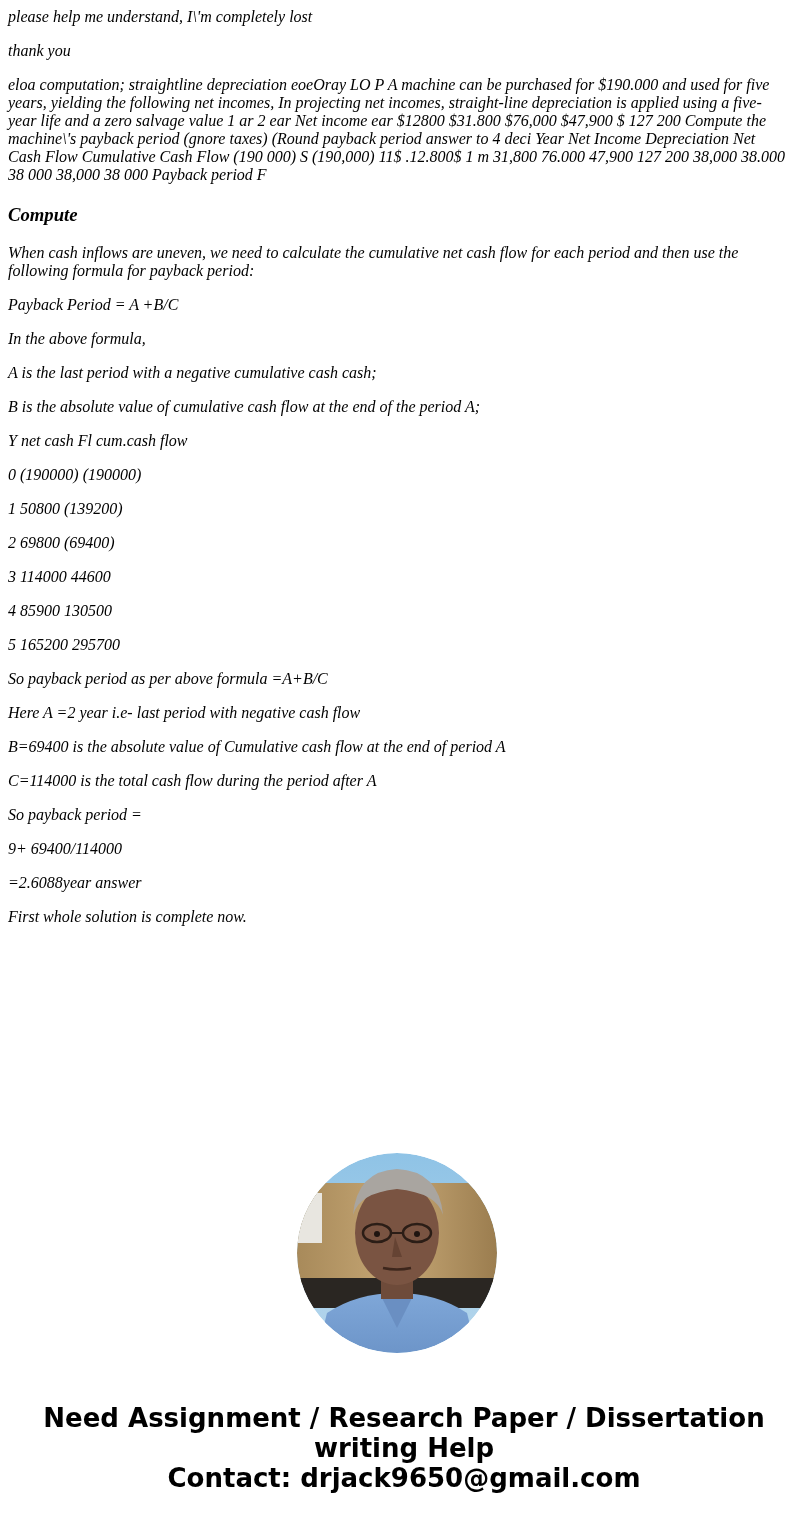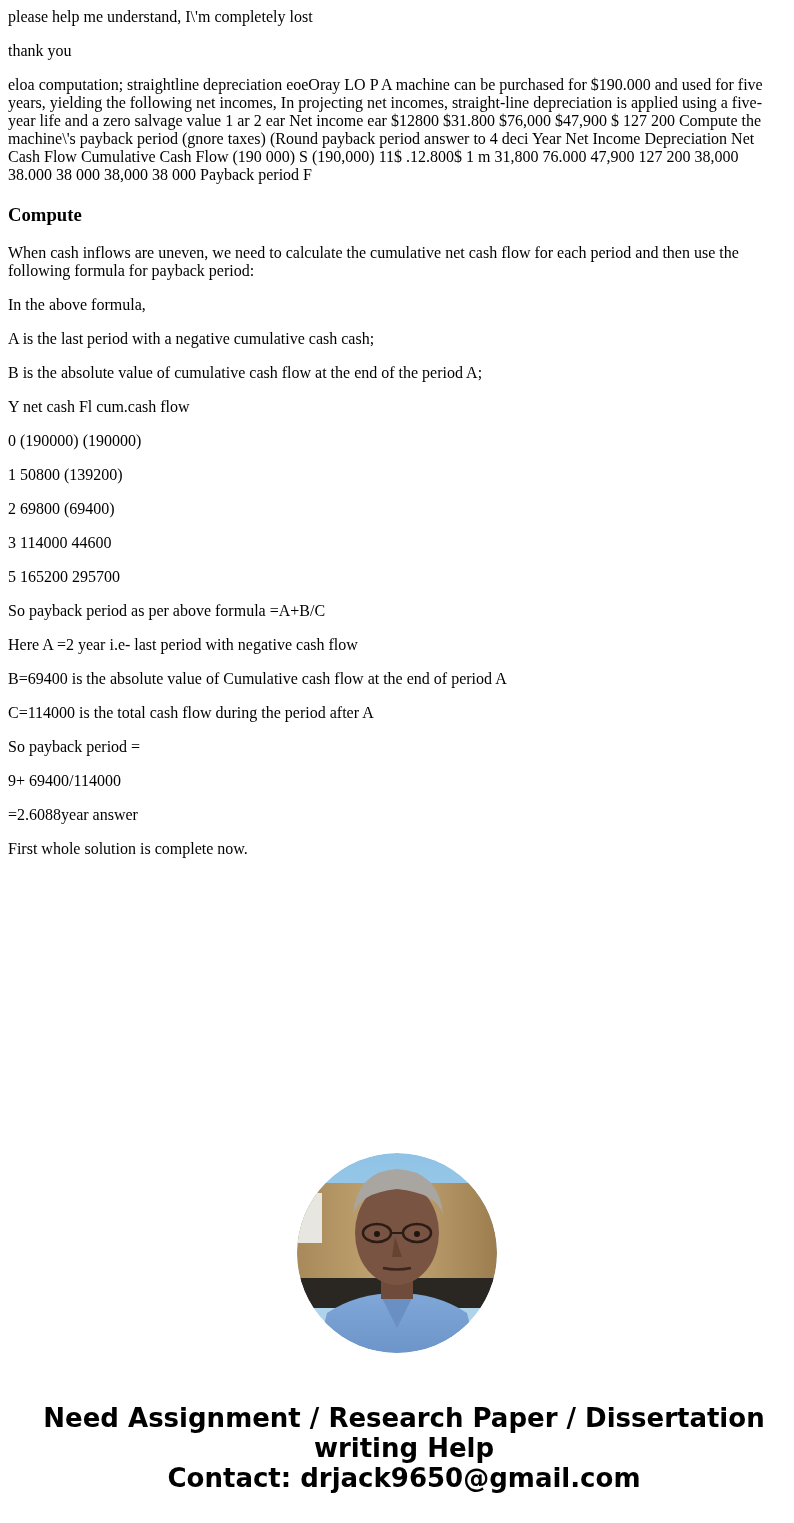--- a/index.html
+++ b/index.html
@@ -5,21 +5,21 @@
     html, body { margin: 0; padding: 0; background: #ffffff; }
     body {
       width: 794px;
       min-height: 1523px;
       font-family: "Liberation Serif", "DejaVu Serif", serif;
       font-size: 16px;
       line-height: 18px;
       color: #000000;
       position: relative;
     }
-    .content { padding: 8px 8px 0 8px; }
+    .content { padding: 8px 8px 0 8px; font-style: italic; }
     .content p { margin: 0 0 16px 0; }
     .content h3 {
       font-size: 18.7px;
       font-weight: bold;
       margin: 20px 0 18px 0;
       line-height: 22px;
     }
     .content p.first { margin-top: 0; }
     .avatar-wrap {
       position: absolute;
@@ -53,29 +53,31 @@
 <body>
 
 <div class="content">
   <p class="first">please help me understand, I\'m completely lost</p>
   <p>thank you</p>
   <p>eloa computation; straightline depreciation eoeOray LO P A machine can be purchased for $190.000 and used for five years, yielding the following net incomes, In projecting net incomes, straight-line depreciation is applied using a five-year life and a zero salvage value 1 ar 2 ear Net income ear $12800 $31.800 $76,000 $47,900 $ 127 200 Compute the machine\'s payback period (gnore taxes) (Round payback period answer to 4 deci Year Net Income Depreciation Net Cash Flow Cumulative Cash Flow (190 000) S (190,000) 11$ .12.800$ 1 m 31,800 76.000 47,900 127 200 38,000 38.000 38 000 38,000 38 000 Payback period F</p>
 
   <h3>Compute</h3>
 
   <p>When cash inflows are uneven, we need to calculate the cumulative net cash flow for each period and then use the following formula for payback period:</p>
+  <p>Payback Period = A +B/C</p>
   <p>In the above formula,</p>
   <p>A is the last period with a negative cumulative cash cash;</p>
   <p>B is the absolute value of cumulative cash flow at the end of the period A;</p>
 
   <p>Y net cash Fl cum.cash flow</p>
   <p>0 (190000) (190000)</p>
   <p>1 50800 (139200)</p>
   <p>2 69800 (69400)</p>
   <p>3 114000 44600</p>
+  <p>4 85900 130500</p>
   <p>5 165200 295700</p>
 
   <p>So payback period as per above formula =A+B/C</p>
   <p>Here A =2 year i.e- last period with negative cash flow</p>
   <p>B=69400 is the absolute value of Cumulative cash flow at the end of period A</p>
   <p>C=114000 is the total cash flow during the period after A</p>
   <p>So payback period =</p>
   <p>9+ 69400/114000</p>
   <p>=2.6088year answer</p>
   <p>First whole solution is complete now.</p>

